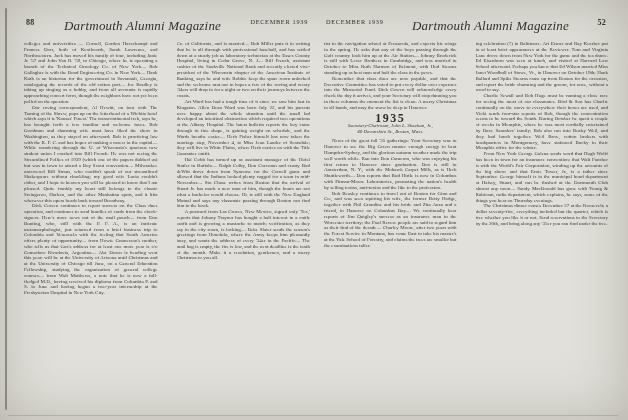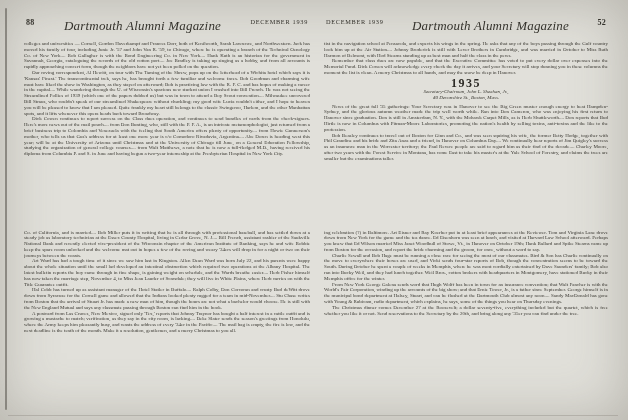--- a/index.html
+++ b/index.html
@@ -63,21 +63,20 @@
   .issue-date {
     font-size: 6.3px;
     letter-spacing: .7px;
   }
 
   .columns {
     display: flex;
     gap: 19px;
     height: 358px;
     overflow: hidden;
-    flex-direction: column;
   }
   .col {
     flex: 1;
     overflow: hidden;
     text-align: justify;
     font-size: 5px;
     line-height: 5.8px;
     color: #3a3832;
   }
   .col p.para { margin: 0; text-indent: 8px; }

